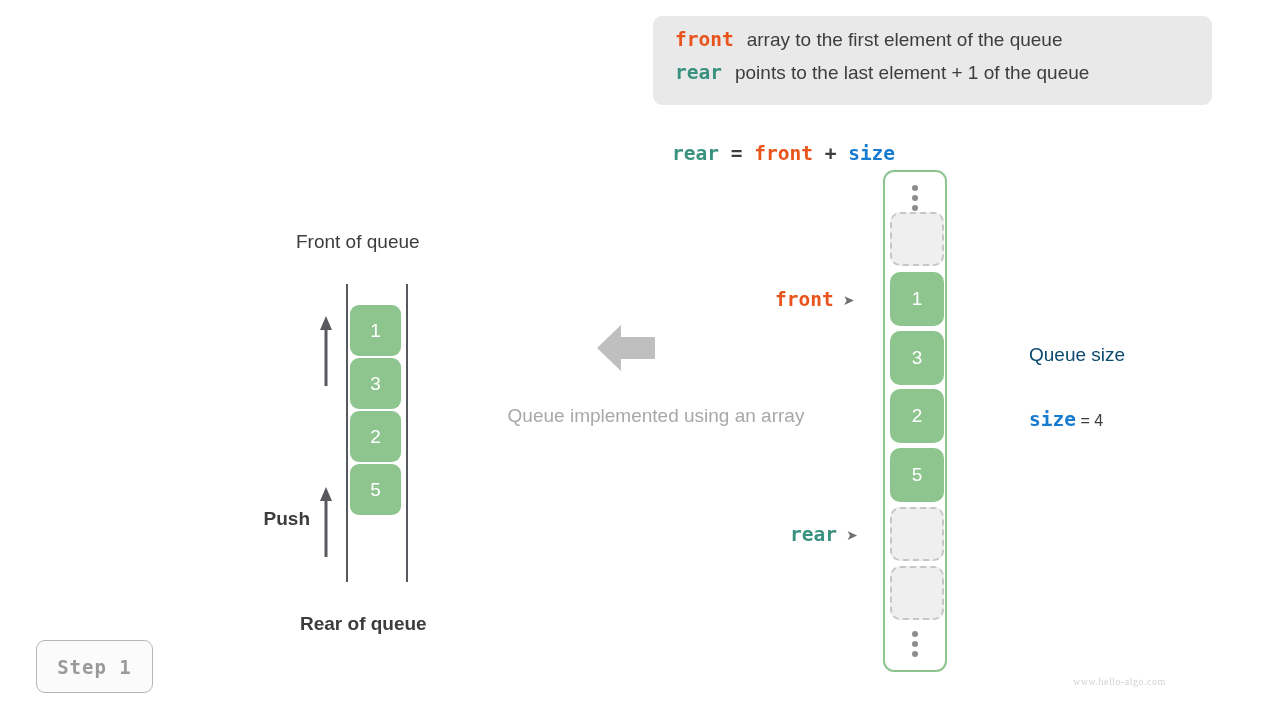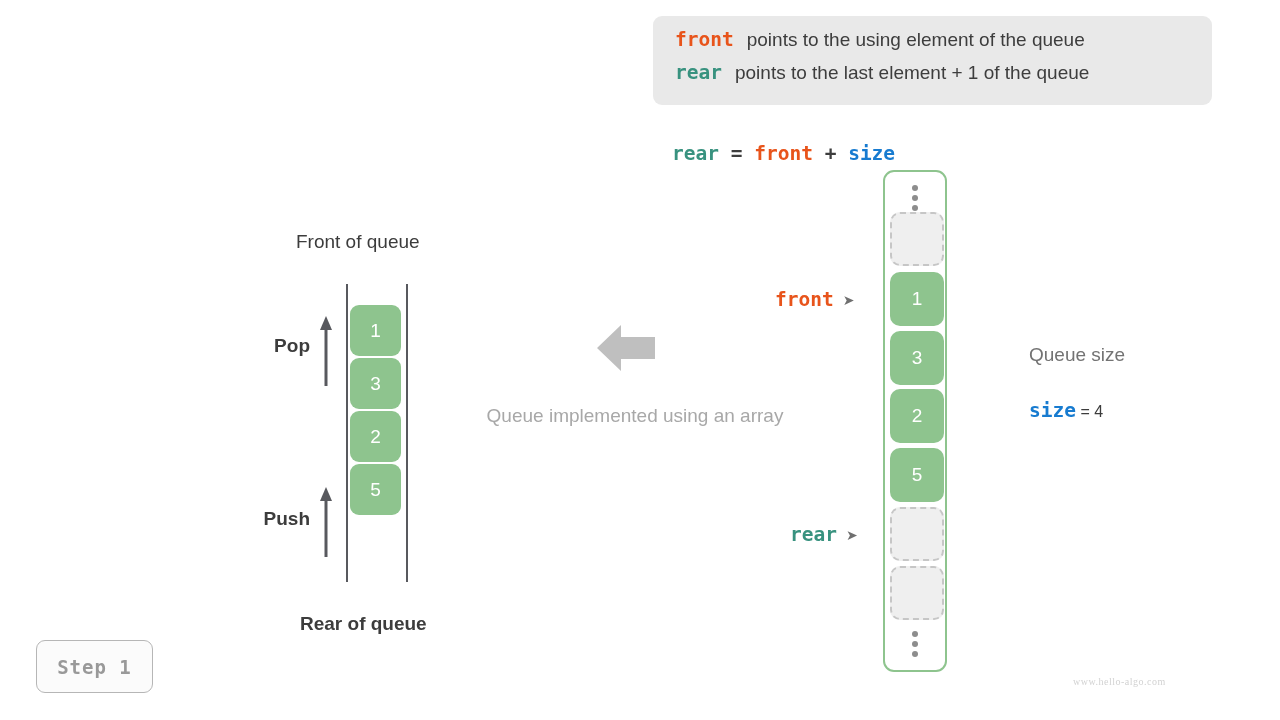--- a/index.html
+++ b/index.html
@@ -123,21 +123,21 @@
   }
 
   
   #center-arrow {
     position: absolute;
     left: 597px;
     top: 325px;
   }
   #center-caption {
     position: absolute;
-    left: 449px;
+    left: 470px;
     top: 405px;
     width: 372px;
     text-align: center;
     font-size: 19px;
     color: #a8a8a8;
   }
 
   
   #array-container {
     position: absolute;
@@ -211,22 +211,22 @@
   #ptr-rear  { left: 790px; top: 523px; }
 
   
   #queue-size-block {
     position: absolute;
     left: 1029px;
     top: 344px;
   }
   #queue-size-title {
     font-size: 19px;
-    color: #737373;
-    margin-bottom: 11px;
+    color: #0c4a6e;
+    margin-bottom: 20px;
   }
   #queue-size-expr {
     display: flex;
     align-items: baseline;
     white-space: pre;
   }
 
   
   #step-badge {
     position: absolute;
@@ -258,21 +258,21 @@
     color: #d2d2d2;
     letter-spacing: 0.5px;
   }
 </style>
 </head>
 <body>
 
 <div id="legend-box">
   <div class="legend-line">
     <span class="kw kw-front">front</span>
-    <span class="legend-text">points to the using element of the queue</span>
+    <span class="legend-text">array to the first element of the queue</span>
   </div>
   <div class="legend-line">
     <span class="kw kw-rear">rear</span>
     <span class="legend-text">points to the last element + 1 of the queue</span>
   </div>
 </div>
 
 <div id="formula">
   <span class="kw kw-rear">rear</span>
   <span class="op">&nbsp;=&nbsp;</span>
@@ -286,21 +286,20 @@
 
 <div class="rail" id="rail-left"></div>
 <div class="rail" id="rail-right"></div>
 
 <div class="q-cell" style="top:305px">1</div>
 <div class="q-cell" style="top:358px">3</div>
 <div class="q-cell" style="top:411px">2</div>
 <div class="q-cell" style="top:464px">5</div>
 
 <div class="op-label" style="left:140px; top:335px; width:170px">
-  <div class="op-title">Pop</div>
 </div>
 <svg class="up-arrow" style="left:318px; top:316px" width="16" height="72" viewBox="0 0 16 72">
   <line x1="8" y1="70" x2="8" y2="10" stroke="#58595e" stroke-width="3"></line>
   <polygon points="8,0 2,14 14,14" fill="#58595e"></polygon>
 </svg>
 
 <div class="op-label" style="left:140px; top:508px; width:170px">
   <div class="op-title">Push</div>
 </div>
 <svg class="up-arrow" style="left:318px; top:487px" width="16" height="72" viewBox="0 0 16 72">

